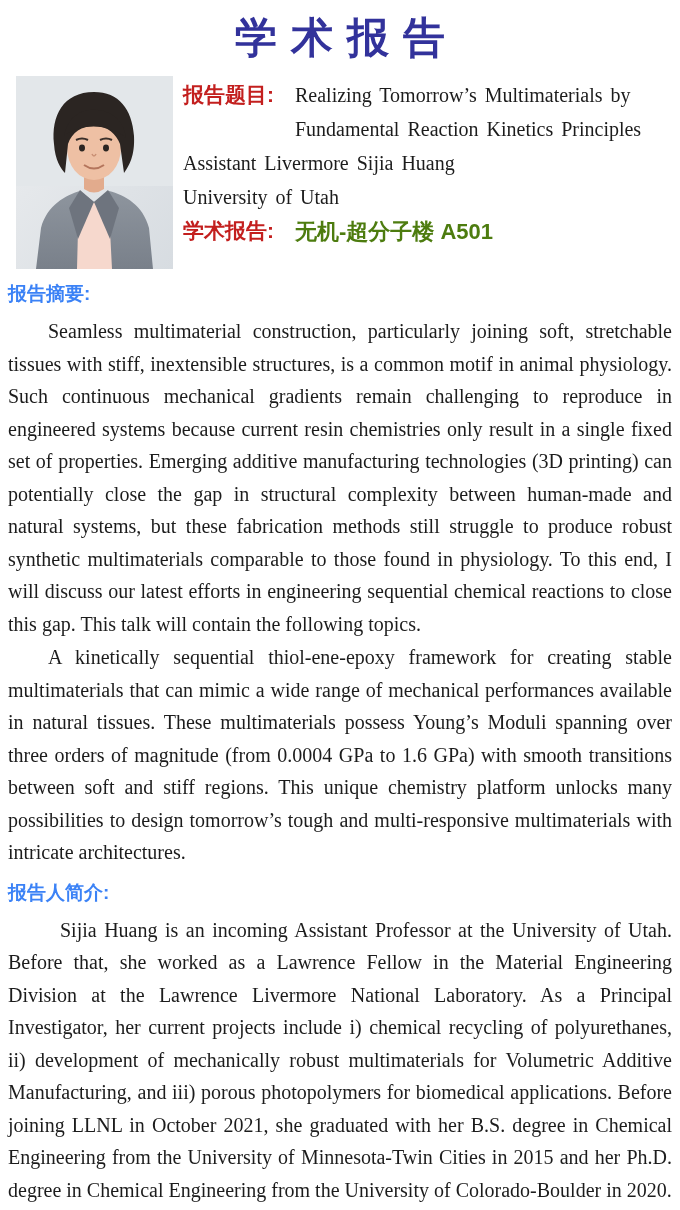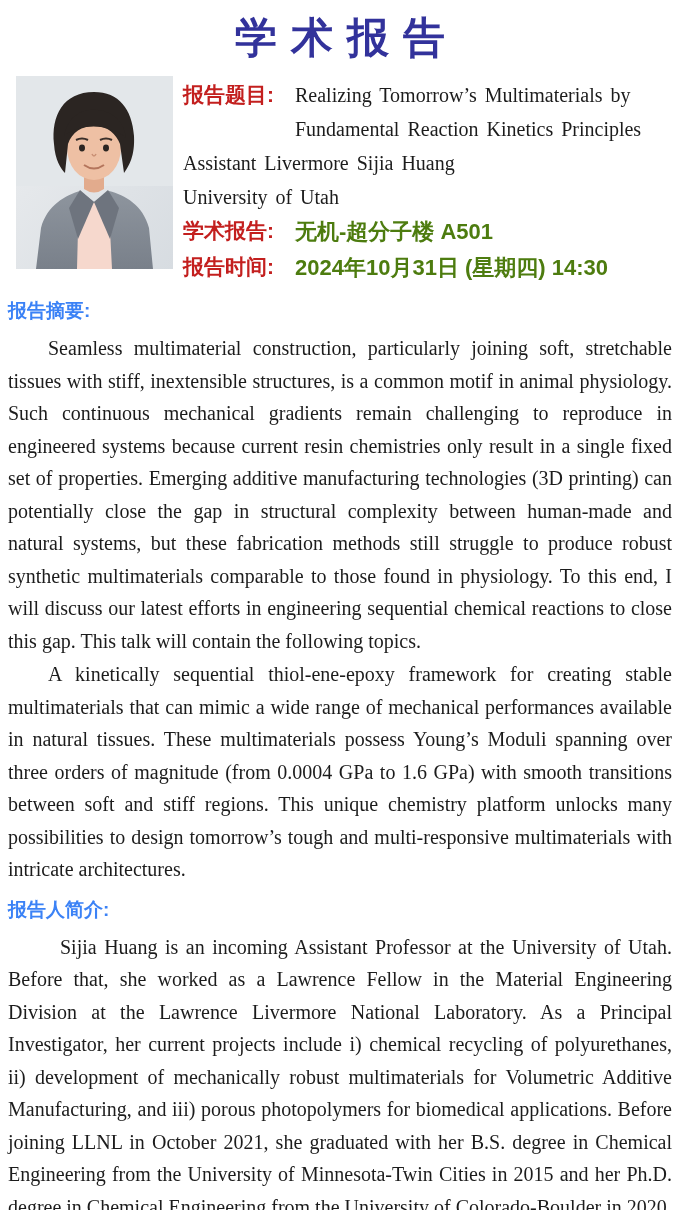--- a/index.html
+++ b/index.html
@@ -124,24 +124,20 @@
     <div class="detail-row">
       <div class="detail-value-en">
         <div>Assistant Livermore Sijia Huang</div>
         <div>University of Utah</div>
       </div>
     </div>
     <div class="detail-row">
       <span class="detail-label">学术报告:</span>
       <div class="detail-value-cn">无机-超分子楼 A501</div>
     </div>
-    <div class="detail-row">
-      <span class="detail-label">报告时间:</span>
-      <div class="detail-value-cn">2024年10月31日 (星期四) 14:30</div>
-    </div>
   </div>
 </div>
 
 <div class="section-heading">报告摘要:</div>
 <p class="para">Seamless multimaterial construction, particularly joining soft, stretchable tissues with stiff, inextensible structures, is a common motif in animal physiology. Such continuous mechanical gradients remain challenging to reproduce in engineered systems because current resin chemistries only result in a single fixed set of properties. Emerging additive manufacturing technologies (3D printing) can potentially close the gap in structural complexity between human-made and natural systems, but these fabrication methods still struggle to produce robust synthetic multimaterials comparable to those found in physiology. To this end, I will discuss our latest efforts in engineering sequential chemical reactions to close this gap. This talk will contain the following topics.</p>
 <p class="para">A kinetically sequential thiol-ene-epoxy framework for creating stable multimaterials that can mimic a wide range of mechanical performances available in natural tissues. These multimaterials possess Young’s Moduli spanning over three orders of magnitude (from 0.0004 GPa to 1.6 GPa) with smooth transitions between soft and stiff regions. This unique chemistry platform unlocks many possibilities to design tomorrow’s tough and multi-responsive multimaterials with intricate architectures.</p>
 
 <div class="section-heading bio-h">报告人简介:</div>
 <p class="para bio-p">Sijia Huang is an incoming Assistant Professor at the University of Utah. Before that, she worked as a Lawrence Fellow in the Material Engineering Division at the Lawrence Livermore National Laboratory. As a Principal Investigator, her current projects include i) chemical recycling of polyurethanes, ii) development of mechanically robust multimaterials for Volumetric Additive Manufacturing, and iii) porous photopolymers for biomedical applications. Before joining LLNL in October 2021, she graduated with her B.S. degree in Chemical Engineering from the University of Minnesota-Twin Cities in 2015 and her Ph.D. degree in Chemical Engineering from the University of Colorado-Boulder in 2020.</p>
 

